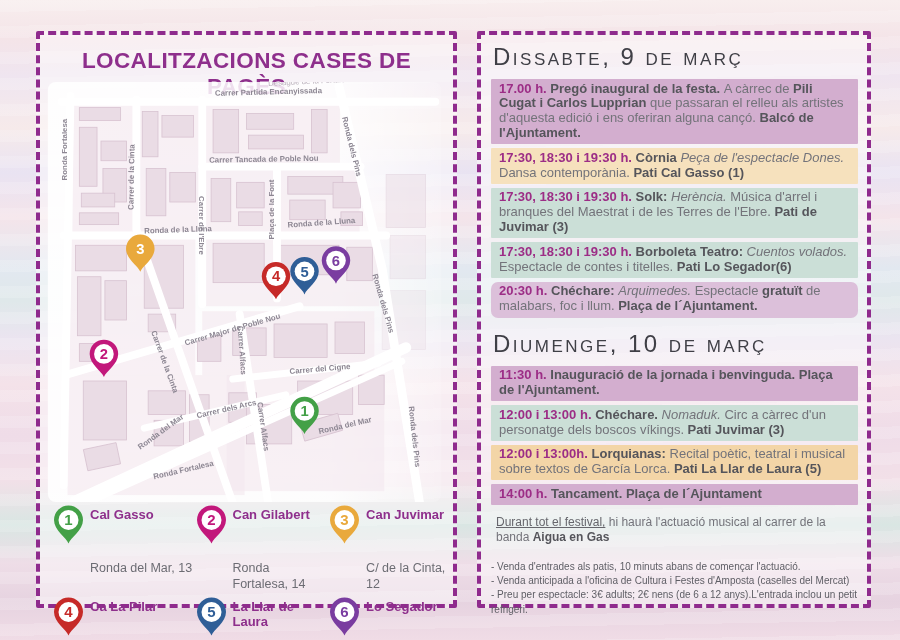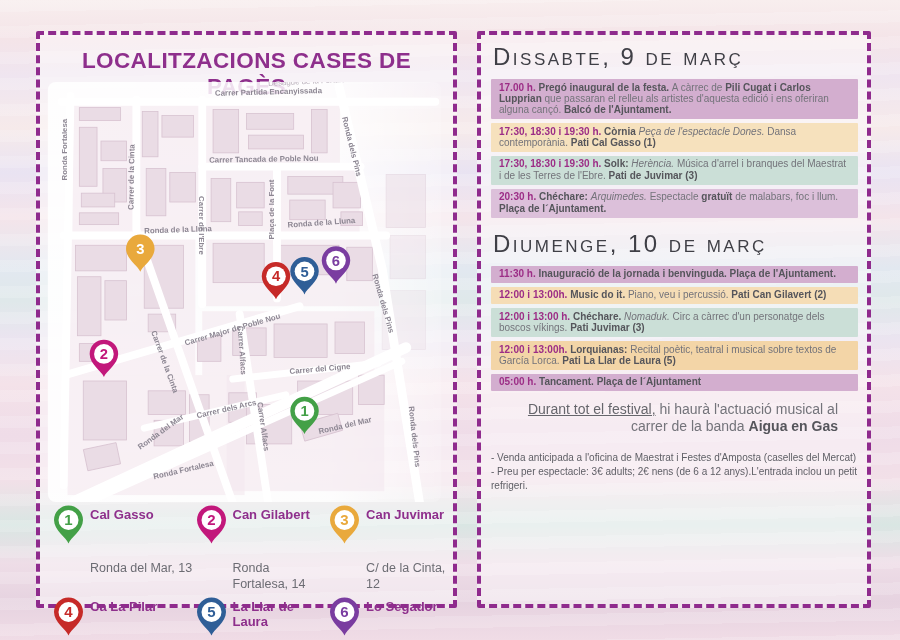--- a/index.html
+++ b/index.html
@@ -39,28 +39,28 @@
   .leg-pin{flex:0 0 33px;height:41px;}
   .leg-text{margin-left:5px;padding-top:3px;}
   .leg-name{font-size:13px;font-weight:bold;color:#8e2f8c;line-height:1.15;}
   .leg-addr{font-size:12.5px;color:#6c6c73;line-height:1.25;margin-top:38px;}
 
   
   .day-heading{font-variant:small-caps;font-weight:normal;font-size:24px;color:#3f3f46;
     letter-spacing:2.5px;margin:0 0 8px 2px;
     text-underline-offset:4px;text-decoration-thickness:1.5px;}
   .day2{margin-top:12px;}
-  .row{font-size:10px;line-height:1.14;padding:2.5px 8px 3.5px;margin-bottom:4px;
+  .row{font-size:13px;line-height:1.14;padding:2.5px 8px 3.5px;margin-bottom:4px;
     border-radius:1px;color:#73737a;}
   .sg-t{font-weight:bold;color:#9c2d86;}
   .sg-b{font-weight:bold;color:#55555b;}
   .sg-n{color:#73737a;}
   .sg-i{font-style:italic;color:#73737a;}
   .sg-u{color:#66666c;text-decoration:underline;}
-  .street-note{font-size:14px;line-height:1.2;margin:10px 20px 0;text-align:right;}
+  .street-note{font-size:12px;line-height:1.2;margin:10px 5px 0;}
   .notes{margin-top:16px;font-size:10px;color:#5e5e65;line-height:1.42;}
   .notes p{margin:0;}
   .notes-h{font-weight:bold;color:#4a4a50;font-size:10.6px;}
 </style>
 </head>
 <body>
 
 <div class="page">
 
   <section class="panel panel-left">
@@ -300,32 +300,33 @@
       </div>
     </div>
   </section>
 
   <section class="panel panel-right">
     <h2 class="day-heading">Dissabte, 9 de març</h2>
 
     <div class="row" style="background: rgb(211, 174, 207);"><span class="sg-t">17.00 h. </span><span class="sg-b">Pregó inaugural de la festa. </span><span class="sg-n">A càrrec de </span><span class="sg-b">Pili Cugat i Carlos Lupprian</span><span class="sg-n"> que passaran el relleu als artistes d'aquesta edició i ens oferiran alguna cançó. </span><span class="sg-b">Balcó de l'Ajuntament.</span></div>
     <div class="row" style="background: rgb(246, 225, 189);"><span class="sg-t">17:30, 18:30 i 19:30 h. </span><span class="sg-b">Còrnia </span><span class="sg-i">Peça de l'espectacle Dones.</span><span class="sg-n"> Dansa contemporània. </span><span class="sg-b">Pati Cal Gasso (1)</span></div>
     <div class="row" style="background: rgb(203, 223, 215);"><span class="sg-t">17:30, 18:30 i 19:30 h. </span><span class="sg-b">Solk: </span><span class="sg-i">Herència.</span><span class="sg-n"> Música d'arrel i branques del Maestrat i de les Terres de l'Ebre. </span><span class="sg-b">Pati de Juvimar (3)</span></div>
-    <div class="row" style="background: rgb(220, 192, 218);"><span class="sg-t">20:30 h. </span><span class="sg-b">Chéchare: </span><span class="sg-i">Arquimedes.</span><span class="sg-n"> Espectacle </span><span class="sg-b">gratuït</span><span class="sg-n"> de malabars, foc i llum. </span><span class="sg-b">Plaça de l´Ajuntament.</span></div>
+    <div class="row" style="background: rgb(203, 223, 215);"><span class="sg-t">17:30, 18:30 i 19:30 h. </span><span class="sg-b">Borboleta Teatro: </span><span class="sg-i">Cuentos volados.</span><span class="sg-n"> Espectacle de contes i titelles. </span><span class="sg-b">Pati Lo Segador(6)</span></div>
+    <div class="row" style="background: rgb(220, 192, 218); border-radius: 7px;"><span class="sg-t">20:30 h. </span><span class="sg-b">Chéchare: </span><span class="sg-i">Arquimedes.</span><span class="sg-n"> Espectacle </span><span class="sg-b">gratuït</span><span class="sg-n"> de malabars, foc i llum. </span><span class="sg-b">Plaça de l´Ajuntament.</span></div>
 
     <h2 class="day-heading day2">Diumenge, 10 de març</h2>
 
     <div class="row" style="background: rgb(211, 174, 207);"><span class="sg-t">11:30 h. </span><span class="sg-b">Inauguració de la jornada i benvinguda. Plaça de l'Ajuntament.</span></div>
-    <div class="row" style="background: rgb(245, 221, 182);"><span class="sg-t">12:00 i 13:00h. </span><span class="sg-b">Music do it. </span><span class="sg-n">Piano, veu i percussió. </span><span class="sg-b">Pati Can Gilavert (2)</span></div>
     <div class="row" style="background: rgb(203, 223, 215);"><span class="sg-t">12:00 i 13:00 h. </span><span class="sg-b">Chéchare. </span><span class="sg-i">Nomaduk.</span><span class="sg-n"> Circ a càrrec d'un personatge dels boscos víkings. </span><span class="sg-b">Pati Juvimar (3)</span></div>
     <div class="row" style="background: rgb(243, 213, 167);"><span class="sg-t">12:00 i 13:00h. </span><span class="sg-b">Lorquianas: </span><span class="sg-n">Recital poètic, teatral i musical sobre textos de García Lorca. </span><span class="sg-b">Pati La Llar de Laura (5)</span></div>
-    <div class="row" style="background: rgb(211, 174, 207);"><span class="sg-t">05:00 h. </span><span class="sg-b">Tancament. Plaça de l´Ajuntament</span></div>
+    <div class="row" style="background: rgb(211, 174, 207);"><span class="sg-t">14:00 h. </span><span class="sg-b">Tancament. Plaça de l´Ajuntament</span></div>
 
     <p class="street-note"><span class="sg-u">Durant tot el festival,</span><span class="sg-n"> hi haurà l'actuació musical al carrer de la banda </span><span class="sg-b">Aigua en Gas</span></p>
 
     <div class="notes">
-      <p>- Venda anticipada a l'oficina de Maestrat i Festes d'Amposta (caselles del Mercat)</p>
+      <p>- Venda d'entrades als patis, 10 minuts abans de començar l'actuació.</p>
+      <p>- Venda anticipada a l'oficina de Cultura i Festes d'Amposta (caselles del Mercat)</p>
       <p>- Preu per espectacle: 3€ adults; 2€ nens (de 6 a 12 anys).L'entrada inclou un petit refrigeri.</p>
 
     </div>
   </section>
 
 </div>
 
 </body></html>

